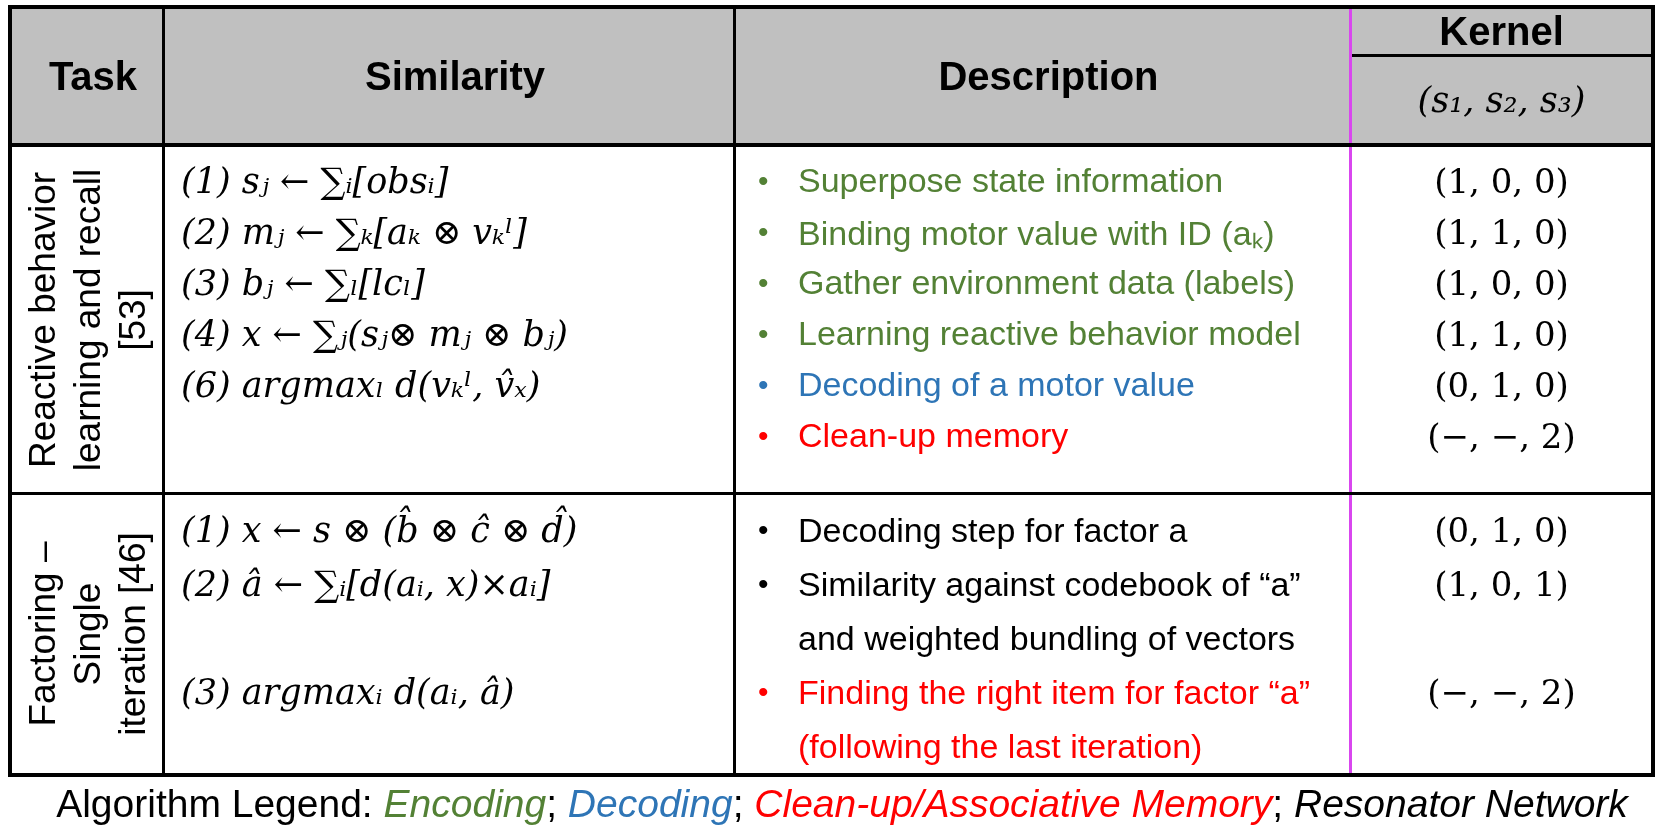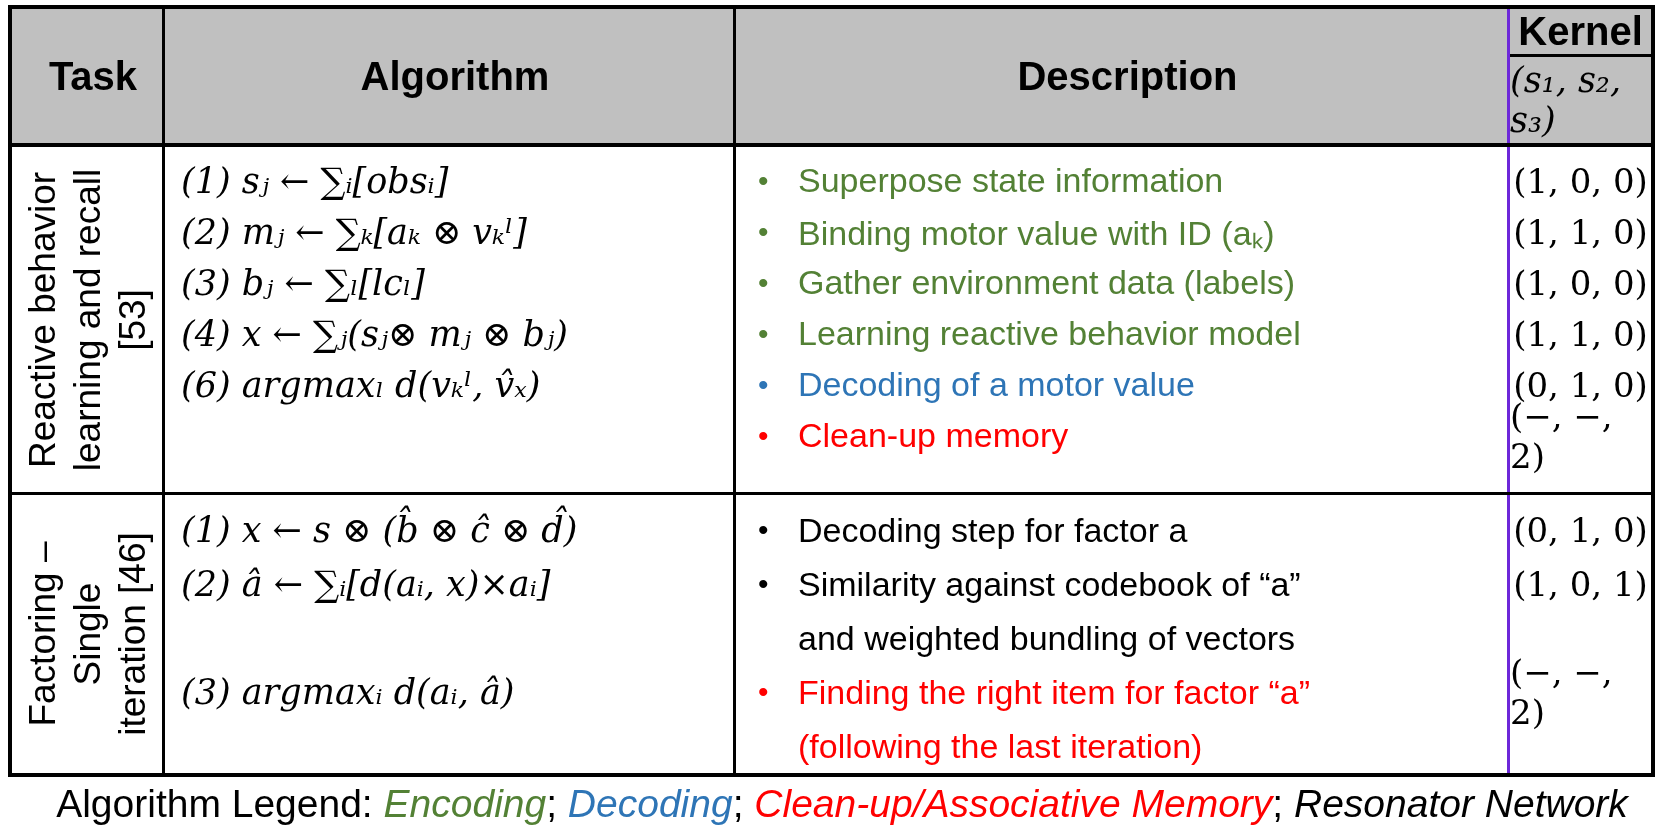--- a/index.html
+++ b/index.html
@@ -5,21 +5,21 @@
   * { margin:0; padding:0; box-sizing:border-box; }
   html,body { width:1662px; height:839px; background:#ffffff; overflow:hidden; }
   body { position:relative; font-family:"Liberation Sans", sans-serif; color:#000; }
 
   .table { position:absolute; left:8px; top:5px; width:1647px; height:772px;
            border:4px solid #000; display:flex; flex-direction:column; background:#fff; }
 
   
   .c-task   { width:153px; border-right:3px solid #000; }
   .c-alg    { width:571px; border-right:3px solid #000; }
-  .c-desc   { width:774px; border-right:3px solid #6d28d9; }
+  .c-desc   { width:616px; border-right:3px solid #d946ef; }
   .c-kernel { flex:1; }
 
   
   .header-row { display:flex; height:139px; background:#c0c0c0; border-bottom:4px solid #000; }
   .hcell { display:flex; align-items:center; justify-content:center;
            font-weight:bold; font-size:40px;padding-left:12px; }
   .kernel-h { display:flex; flex-direction:column; }
   .kernel-h .k-top { height:48px; border-bottom:3px solid #000; display:flex;
                      align-items:center; justify-content:center; font-weight:bold; font-size:40px; }
   .kernel-h .k-sub { flex:1; display:flex; align-items:center; justify-content:center;
@@ -52,21 +52,21 @@
             font-size:39px; white-space:nowrap;padding-left:22px; }
   .legend span:nth-child(even) { font-style:italic; }
 </style>
 </head>
 <body>
 
 <div class="table">
 
   <div class="header-row">
     <div class="hcell c-task">Task</div>
-    <div class="hcell c-alg">Algorithm</div>
+    <div class="hcell c-alg">Similarity</div>
     <div class="hcell c-desc">Description</div>
     <div class="c-kernel kernel-h">
       <div class="k-top">Kernel</div>
       <div class="k-sub">(s₁, s₂, s₃)</div>
     </div>
   </div>
 
   <div class="body-row row-1">
     <div class="c-task task-cell">
       <div class="rot">

